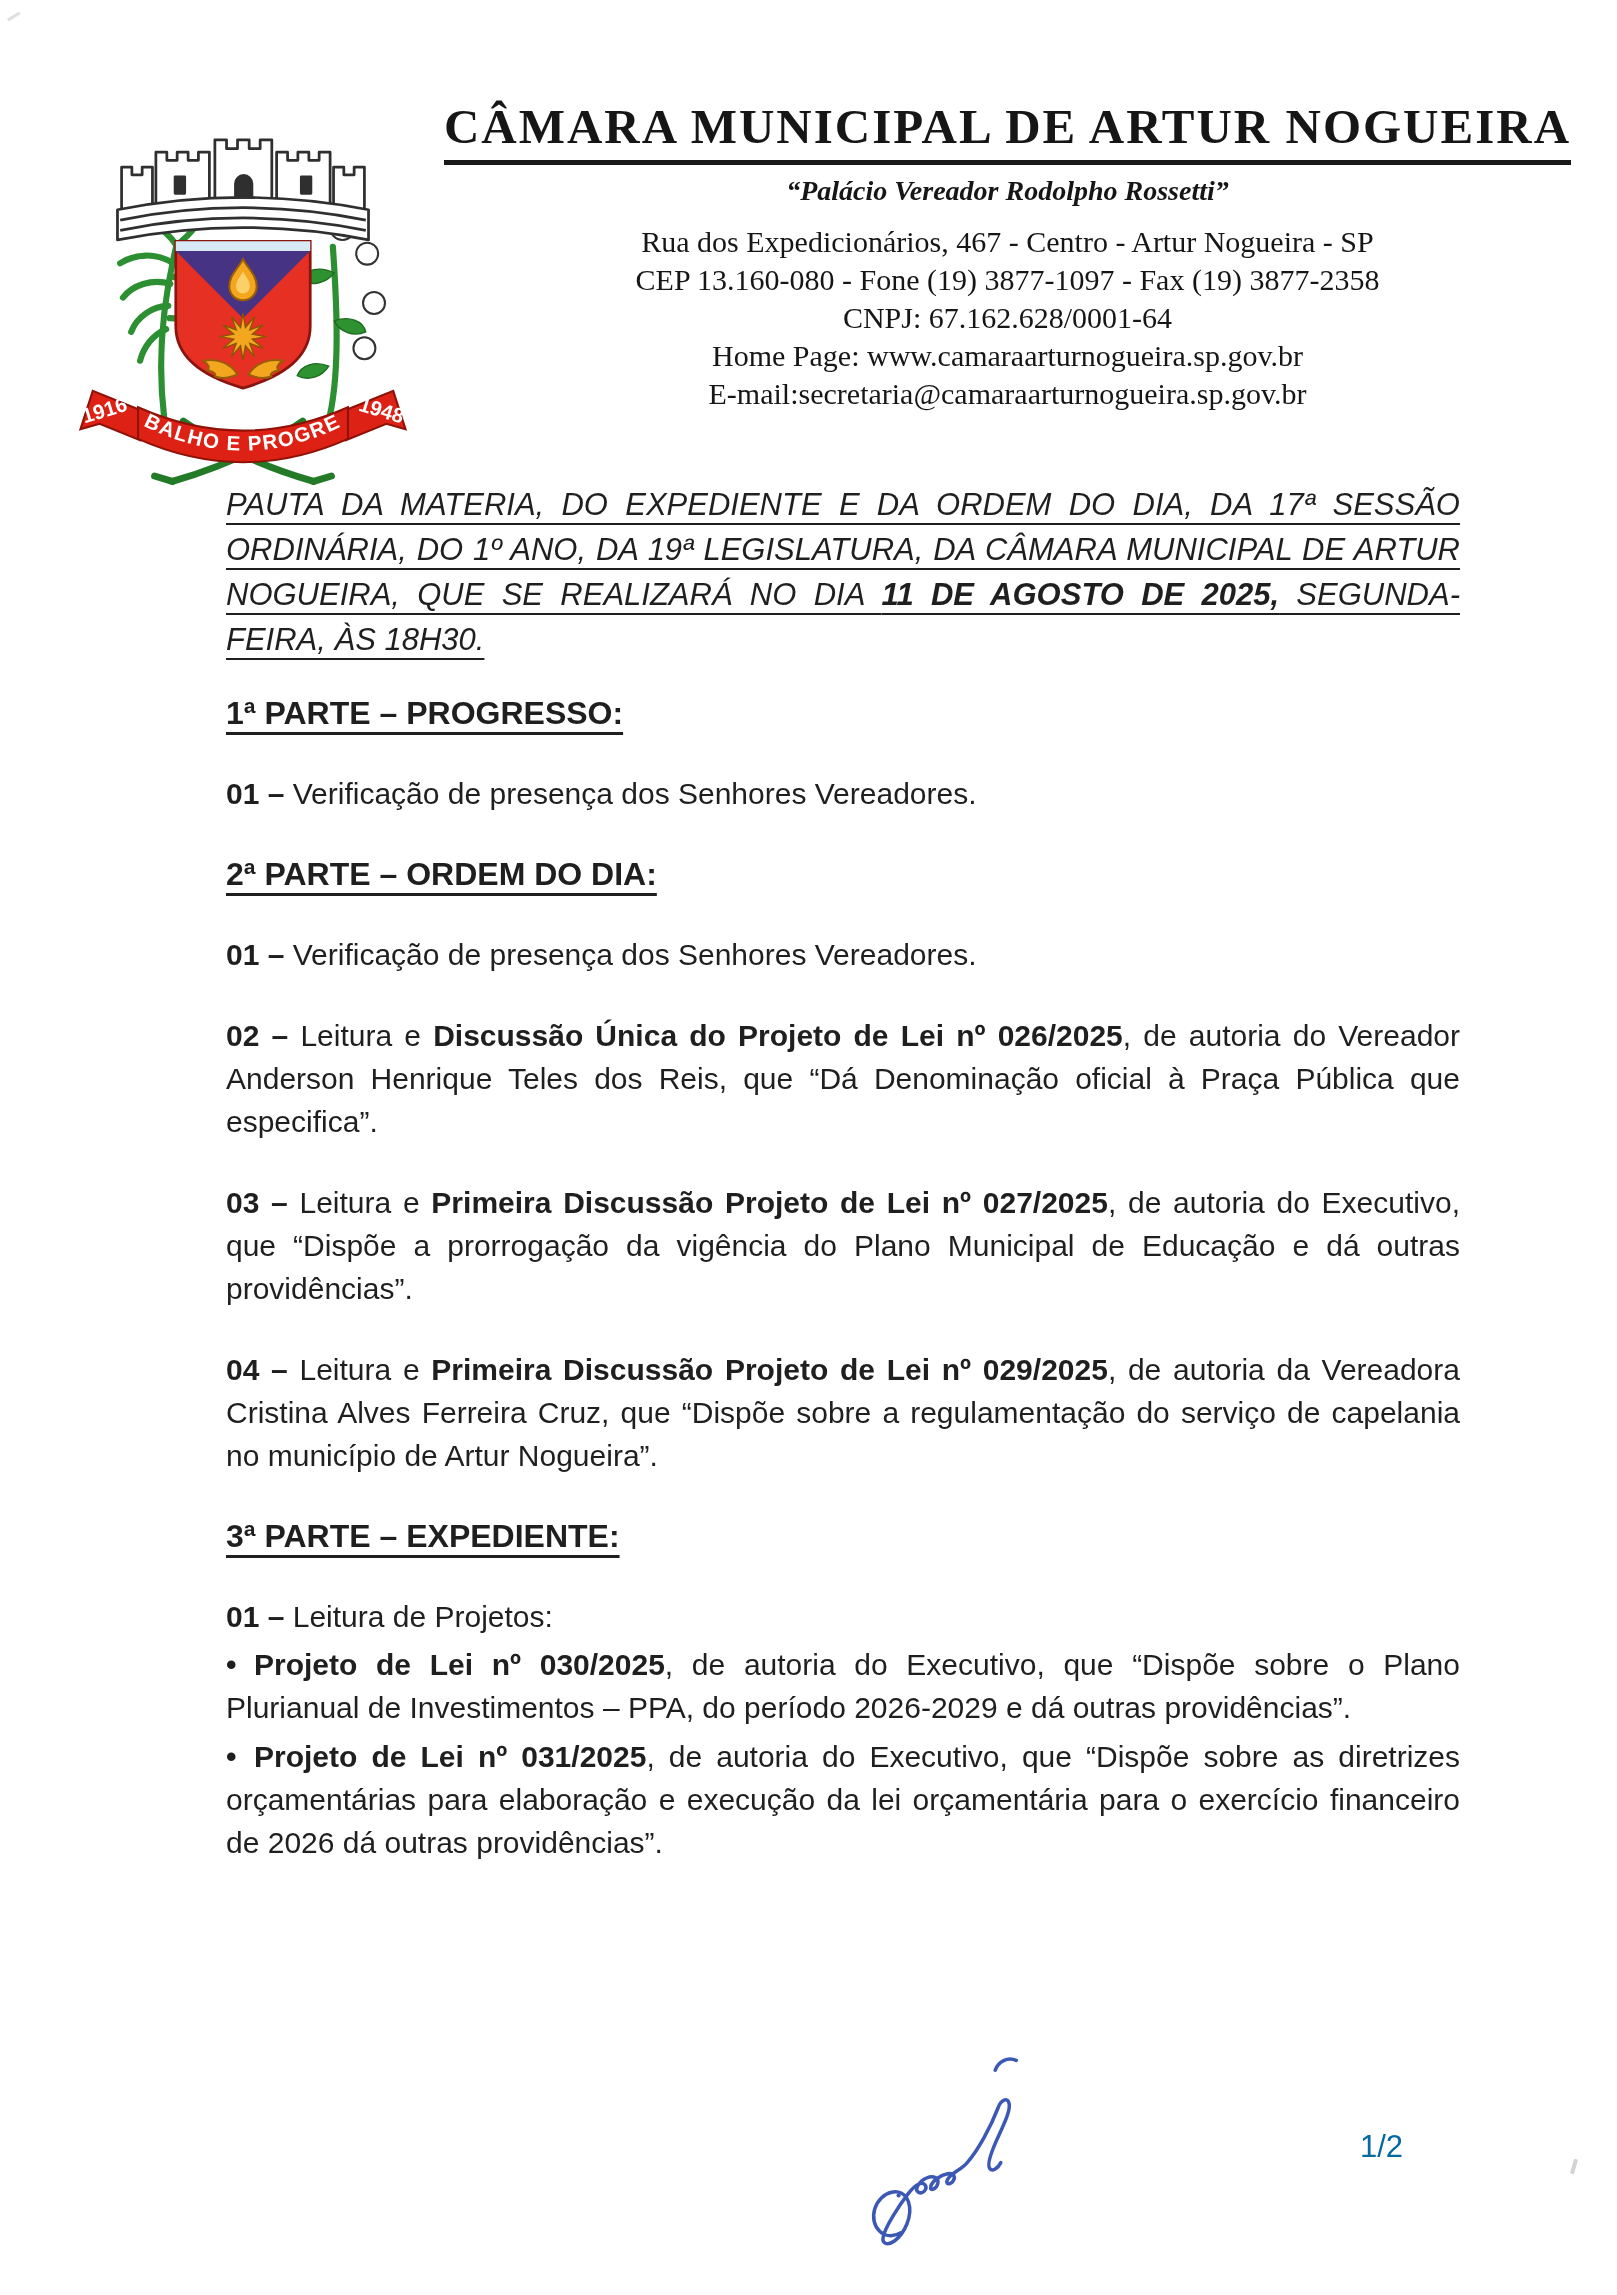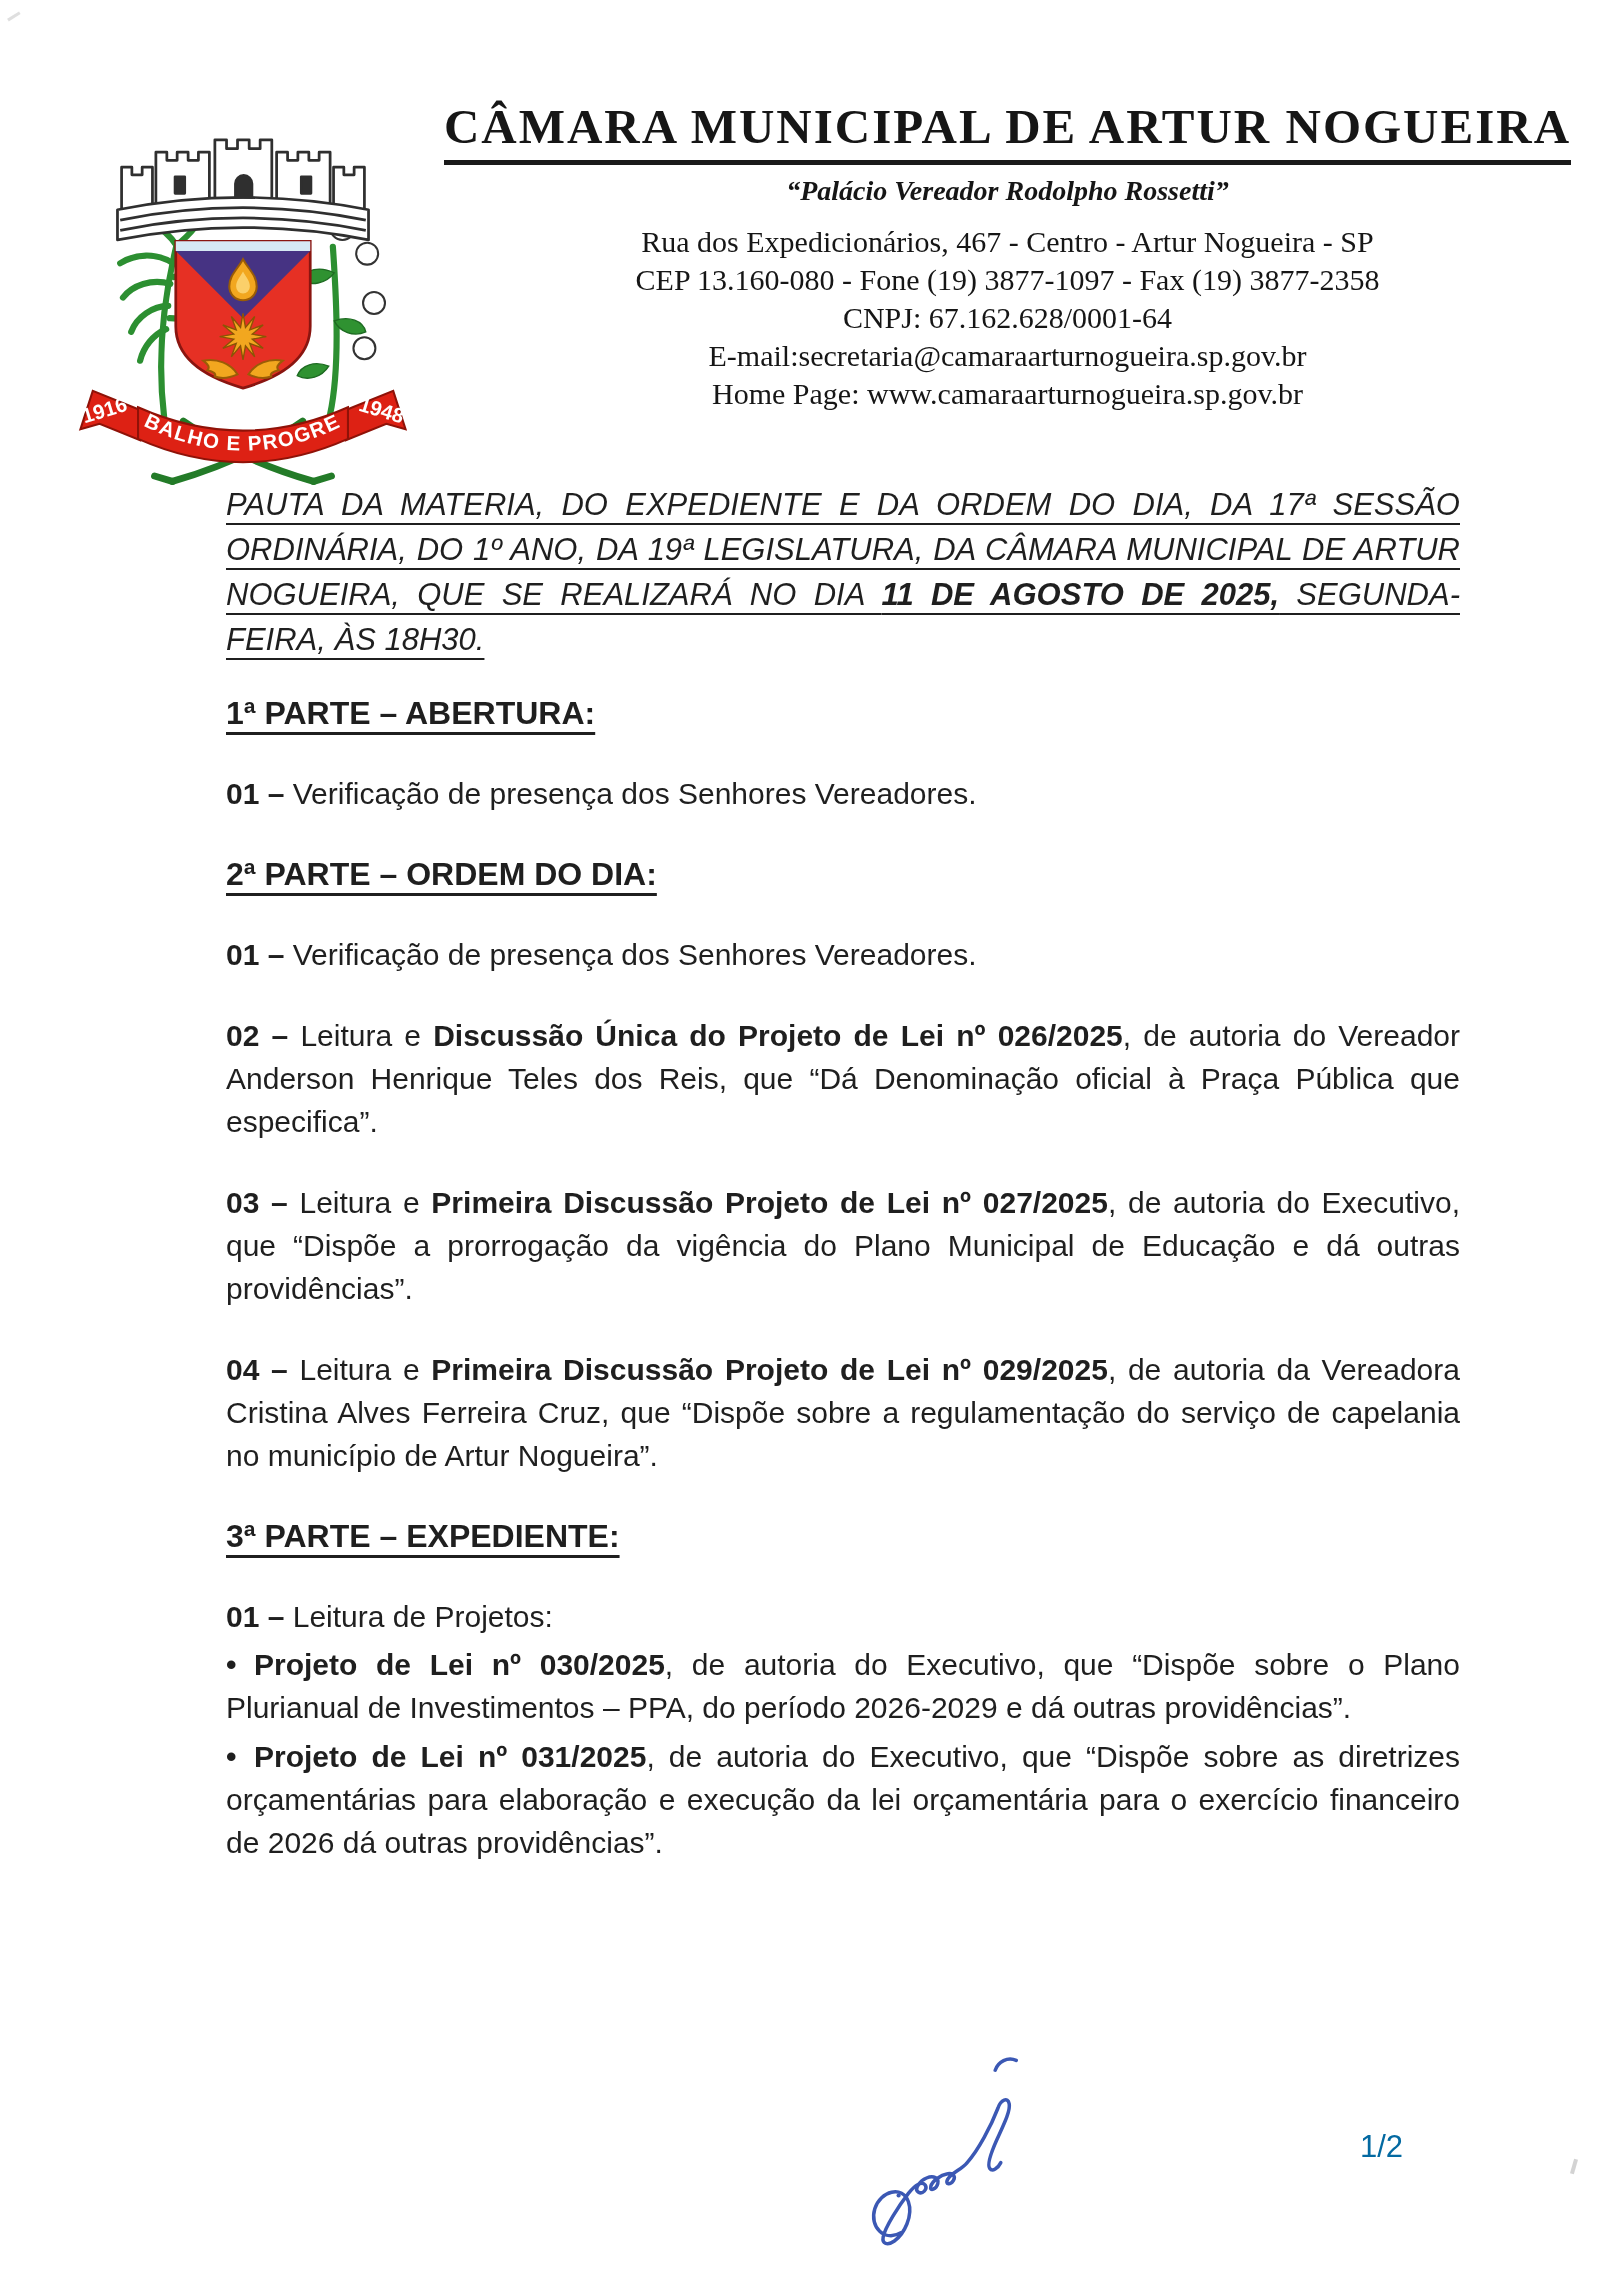--- a/index.html
+++ b/index.html
@@ -146,30 +146,30 @@
     </g>
   </svg>
 
   <div class="header-text">
     <div class="org-name">CÂMARA MUNICIPAL DE ARTUR NOGUEIRA</div>
     <div class="building-name">“Palácio Vereador Rodolpho Rossetti”</div>
     <div class="address-block">
       <p class="address-line">Rua dos Expedicionários, 467 - Centro - Artur Nogueira - SP</p>
       <p class="address-line">CEP 13.160-080 - Fone (19) 3877-1097 - Fax (19) 3877-2358</p>
       <p class="address-line">CNPJ: 67.162.628/0001-64</p>
+      <p class="address-line">Home Page: www.camaraarturnogueira.sp.gov.br</p>
       <p class="address-line">E-mail:secretaria@camaraarturnogueira.sp.gov.br</p>
-      <p class="address-line">Home Page: www.camaraarturnogueira.sp.gov.br</p>
     </div>
   </div>
 
   <div class="content">
 
     <p class="intro"><span>PAUTA DA MATERIA, DO EXPEDIENTE E DA ORDEM DO DIA, DA 17ª SESSÃO ORDINÁRIA, DO 1º ANO, DA 19ª LEGISLATURA, DA CÂMARA MUNICIPAL DE ARTUR NOGUEIRA, QUE SE REALIZARÁ NO DIA </span><span class="b">11 DE AGOSTO DE 2025,</span><span> SEGUNDA-FEIRA, ÀS 18H30.</span></p>
 
-    <p class="section-heading">1ª PARTE – ABERTURA:</p>
+    <p class="section-heading">1ª PARTE – PROGRESSO:</p>
 
     <p class="item"><span class="num">01 – </span><span>Verificação de presença dos Senhores Vereadores.</span><span class="b"></span><span></span></p>
 
     <p class="section-heading">2ª PARTE – ORDEM DO DIA:</p>
 
     <p class="item"><span class="num">01 – </span><span>Verificação de presença dos Senhores Vereadores.</span><span class="b"></span><span></span></p>
     <p class="item"><span class="num">02 – </span><span>Leitura e </span><span class="b">Discussão Única do Projeto de Lei nº 026/2025</span><span>, de autoria do Vereador Anderson Henrique Teles dos Reis, que “Dá Denominação oficial à Praça Pública que especifica”.</span></p>
     <p class="item"><span class="num">03 – </span><span>Leitura e </span><span class="b">Primeira Discussão Projeto de Lei nº 027/2025</span><span>, de autoria do Executivo, que “Dispõe a prorrogação da vigência do Plano Municipal de Educação e dá outras providências”.</span></p>
     <p class="item"><span class="num">04 – </span><span>Leitura e </span><span class="b">Primeira Discussão Projeto de Lei nº 029/2025</span><span>, de autoria da Vereadora Cristina Alves Ferreira Cruz, que “Dispõe sobre a regulamentação do serviço de capelania no município de Artur Nogueira”.</span></p>
 

